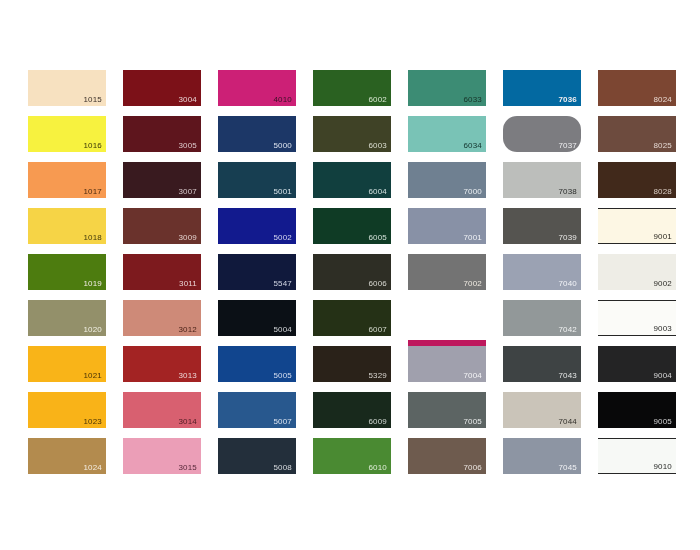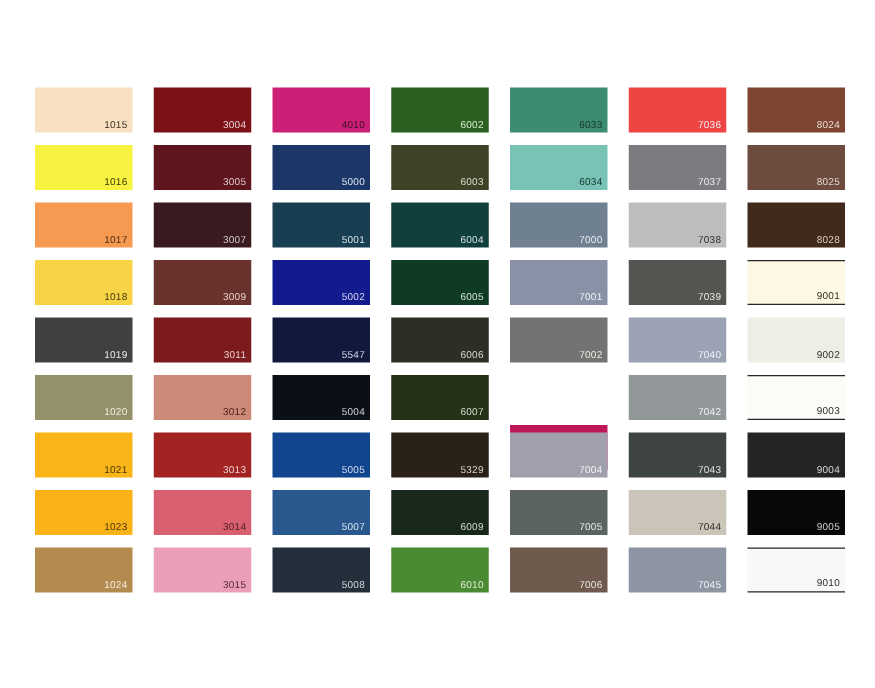--- a/index.html
+++ b/index.html
@@ -66,42 +66,42 @@
       </div>
       <div class="swatch" style="background-color: rgb(204, 32, 118);">
         <span class="swatch-label" style="color: rgb(58, 16, 38);">4010</span>
       </div>
       <div class="swatch" style="background-color: rgb(42, 97, 33);">
         <span class="swatch-label" style="color: rgb(217, 231, 210);">6002</span>
       </div>
       <div class="swatch" style="background-color: rgb(60, 140, 116);">
         <span class="swatch-label" style="color: rgb(23, 51, 40);">6033</span>
       </div>
-      <div class="swatch" style="background-color: #ef4444;">
+      <div class="swatch" style="background-color: #0369a1; font-weight: bold;">
         <span class="swatch-label" style="color: rgb(242, 238, 240);">7036</span>
       </div>
       <div class="swatch" style="background-color: rgb(124, 70, 50);">
         <span class="swatch-label" style="color: rgb(232, 216, 208);">8024</span>
       </div>
       <div class="swatch" style="background-color: rgb(247, 242, 63);">
         <span class="swatch-label" style="color: rgb(58, 55, 8);">1016</span>
       </div>
       <div class="swatch" style="background-color: rgb(94, 21, 29);">
         <span class="swatch-label" style="color: rgb(223, 203, 205);">3005</span>
       </div>
       <div class="swatch" style="background-color: rgb(28, 55, 103);">
         <span class="swatch-label" style="color: rgb(220, 227, 238);">5000</span>
       </div>
       <div class="swatch" style="background-color: rgb(63, 66, 38);">
         <span class="swatch-label" style="color: rgb(221, 223, 210);">6003</span>
       </div>
       <div class="swatch" style="background-color: rgb(121, 195, 182);">
         <span class="swatch-label" style="color: rgb(18, 51, 45);">6034</span>
       </div>
-      <div class="swatch" style="background-color: rgb(124, 124, 128);">
+      <div class="swatch" style="background-color: rgb(124, 124, 128); border-radius: 14px;">
         <span class="swatch-label" style="color: rgb(239, 239, 241);">7037</span>
       </div>
       <div class="swatch" style="background-color: rgb(109, 75, 62);">
         <span class="swatch-label" style="color: rgb(227, 214, 208);">8025</span>
       </div>
       <div class="swatch" style="background-color: rgb(247, 154, 81);">
         <span class="swatch-label" style="color: rgb(74, 42, 16);">1017</span>
       </div>
       <div class="swatch" style="background-color: rgb(57, 26, 31);">
         <span class="swatch-label" style="color: rgb(214, 200, 202);">3007</span>
@@ -135,21 +135,21 @@
       </div>
       <div class="swatch" style="background-color: rgb(136, 145, 166);">
         <span class="swatch-label" style="color: rgb(240, 242, 246);">7001</span>
       </div>
       <div class="swatch" style="background-color: rgb(85, 84, 80);">
         <span class="swatch-label" style="color: rgb(233, 232, 230);">7039</span>
       </div>
       <div class="swatch has-rule" style="background-color: rgb(253, 247, 228);">
         <span class="swatch-label" style="color: rgb(47, 44, 35);">9001</span>
       </div>
-      <div class="swatch" style="background-color: #404040;">
+      <div class="swatch" style="background-color: #4d7c0f;">
         <span class="swatch-label" style="color: rgb(242, 235, 230);">1019</span>
       </div>
       <div class="swatch" style="background-color: rgb(125, 26, 30);">
         <span class="swatch-label" style="color: rgb(232, 210, 211);">3011</span>
       </div>
       <div class="swatch" style="background-color: rgb(16, 25, 60);">
         <span class="swatch-label" style="color: rgb(210, 214, 228);">5547</span>
       </div>
       <div class="swatch" style="background-color: rgb(46, 46, 37);">
         <span class="swatch-label" style="color: rgb(216, 216, 210);">6006</span>

